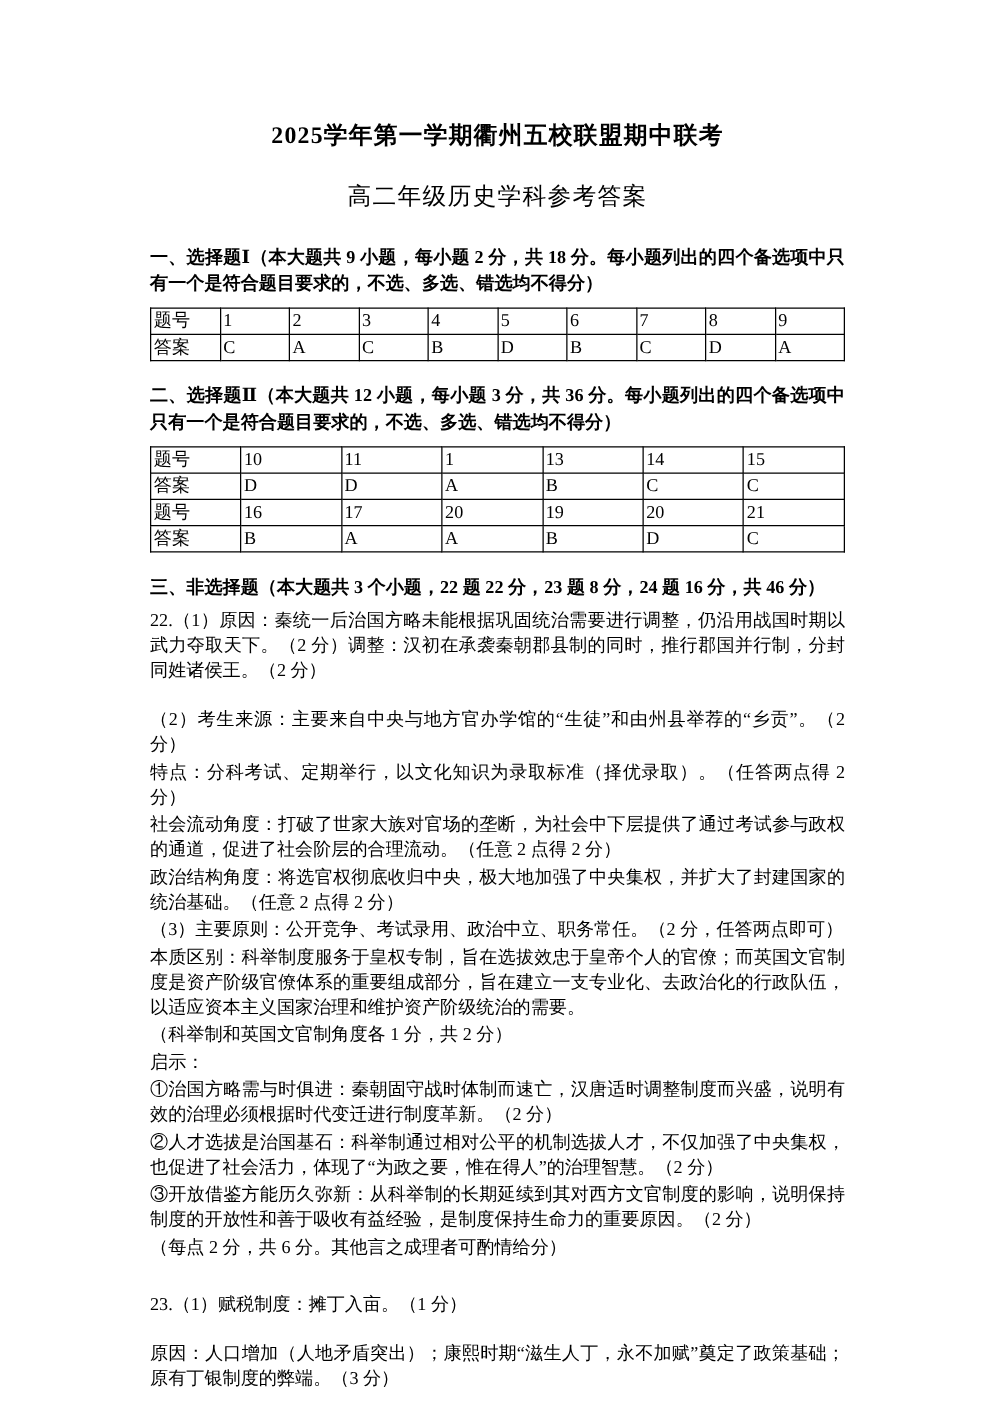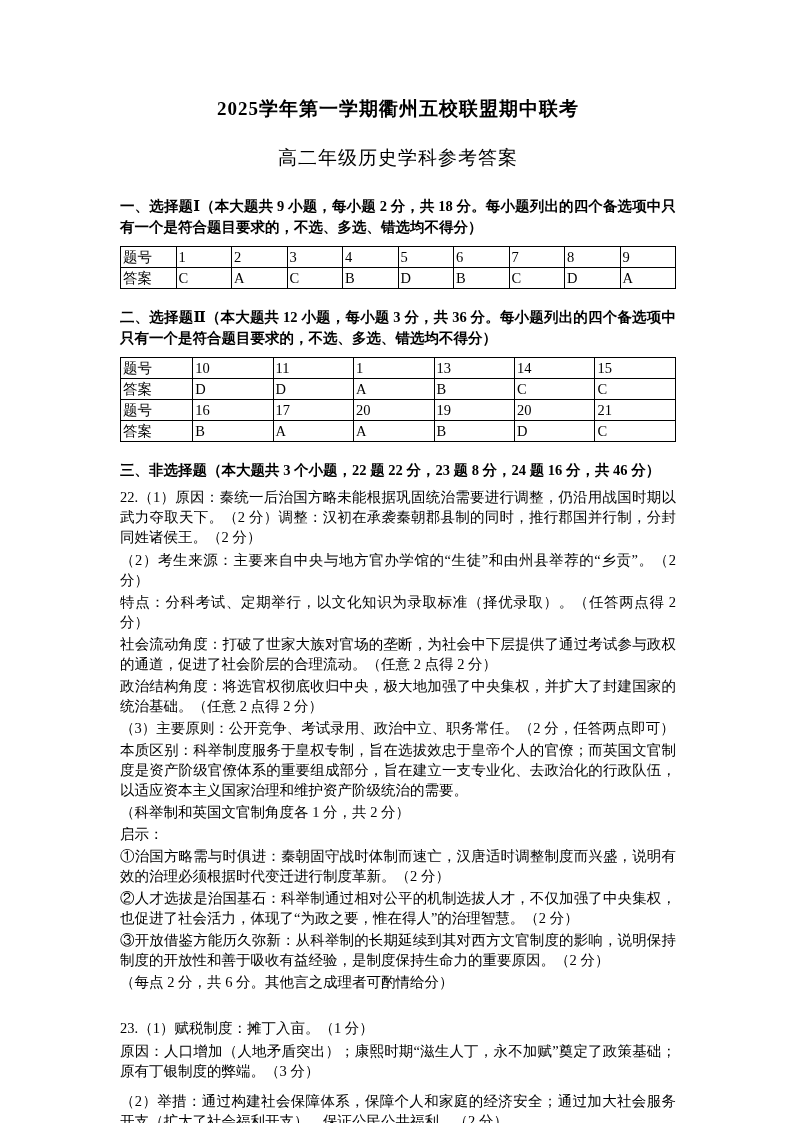--- a/index.html
+++ b/index.html
@@ -52,21 +52,21 @@
     padding: 1px 2px;
     line-height: 18px;
   }
   .answers { margin-top: 6px; }
   p.body {
     font-size: 14.5px;
     line-height: 20px;
     text-align: justify;
     margin-top: 2px;
   }
-  p.body.gap-sm { margin-top: 3px; }
+  p.body.gap-sm { margin-top: 19px; }
   p.body.gap-md { margin-top: 10px; }
   p.body.gap-lg { margin-top: 26px; }
 </style>
 </head>
 <body>
 
 <div class="page">
 
   <div class="doc-title">2025学年第一学期衢州五校联盟期中联考</div>
   <div class="doc-subtitle">高二年级历史学科参考答案</div>

